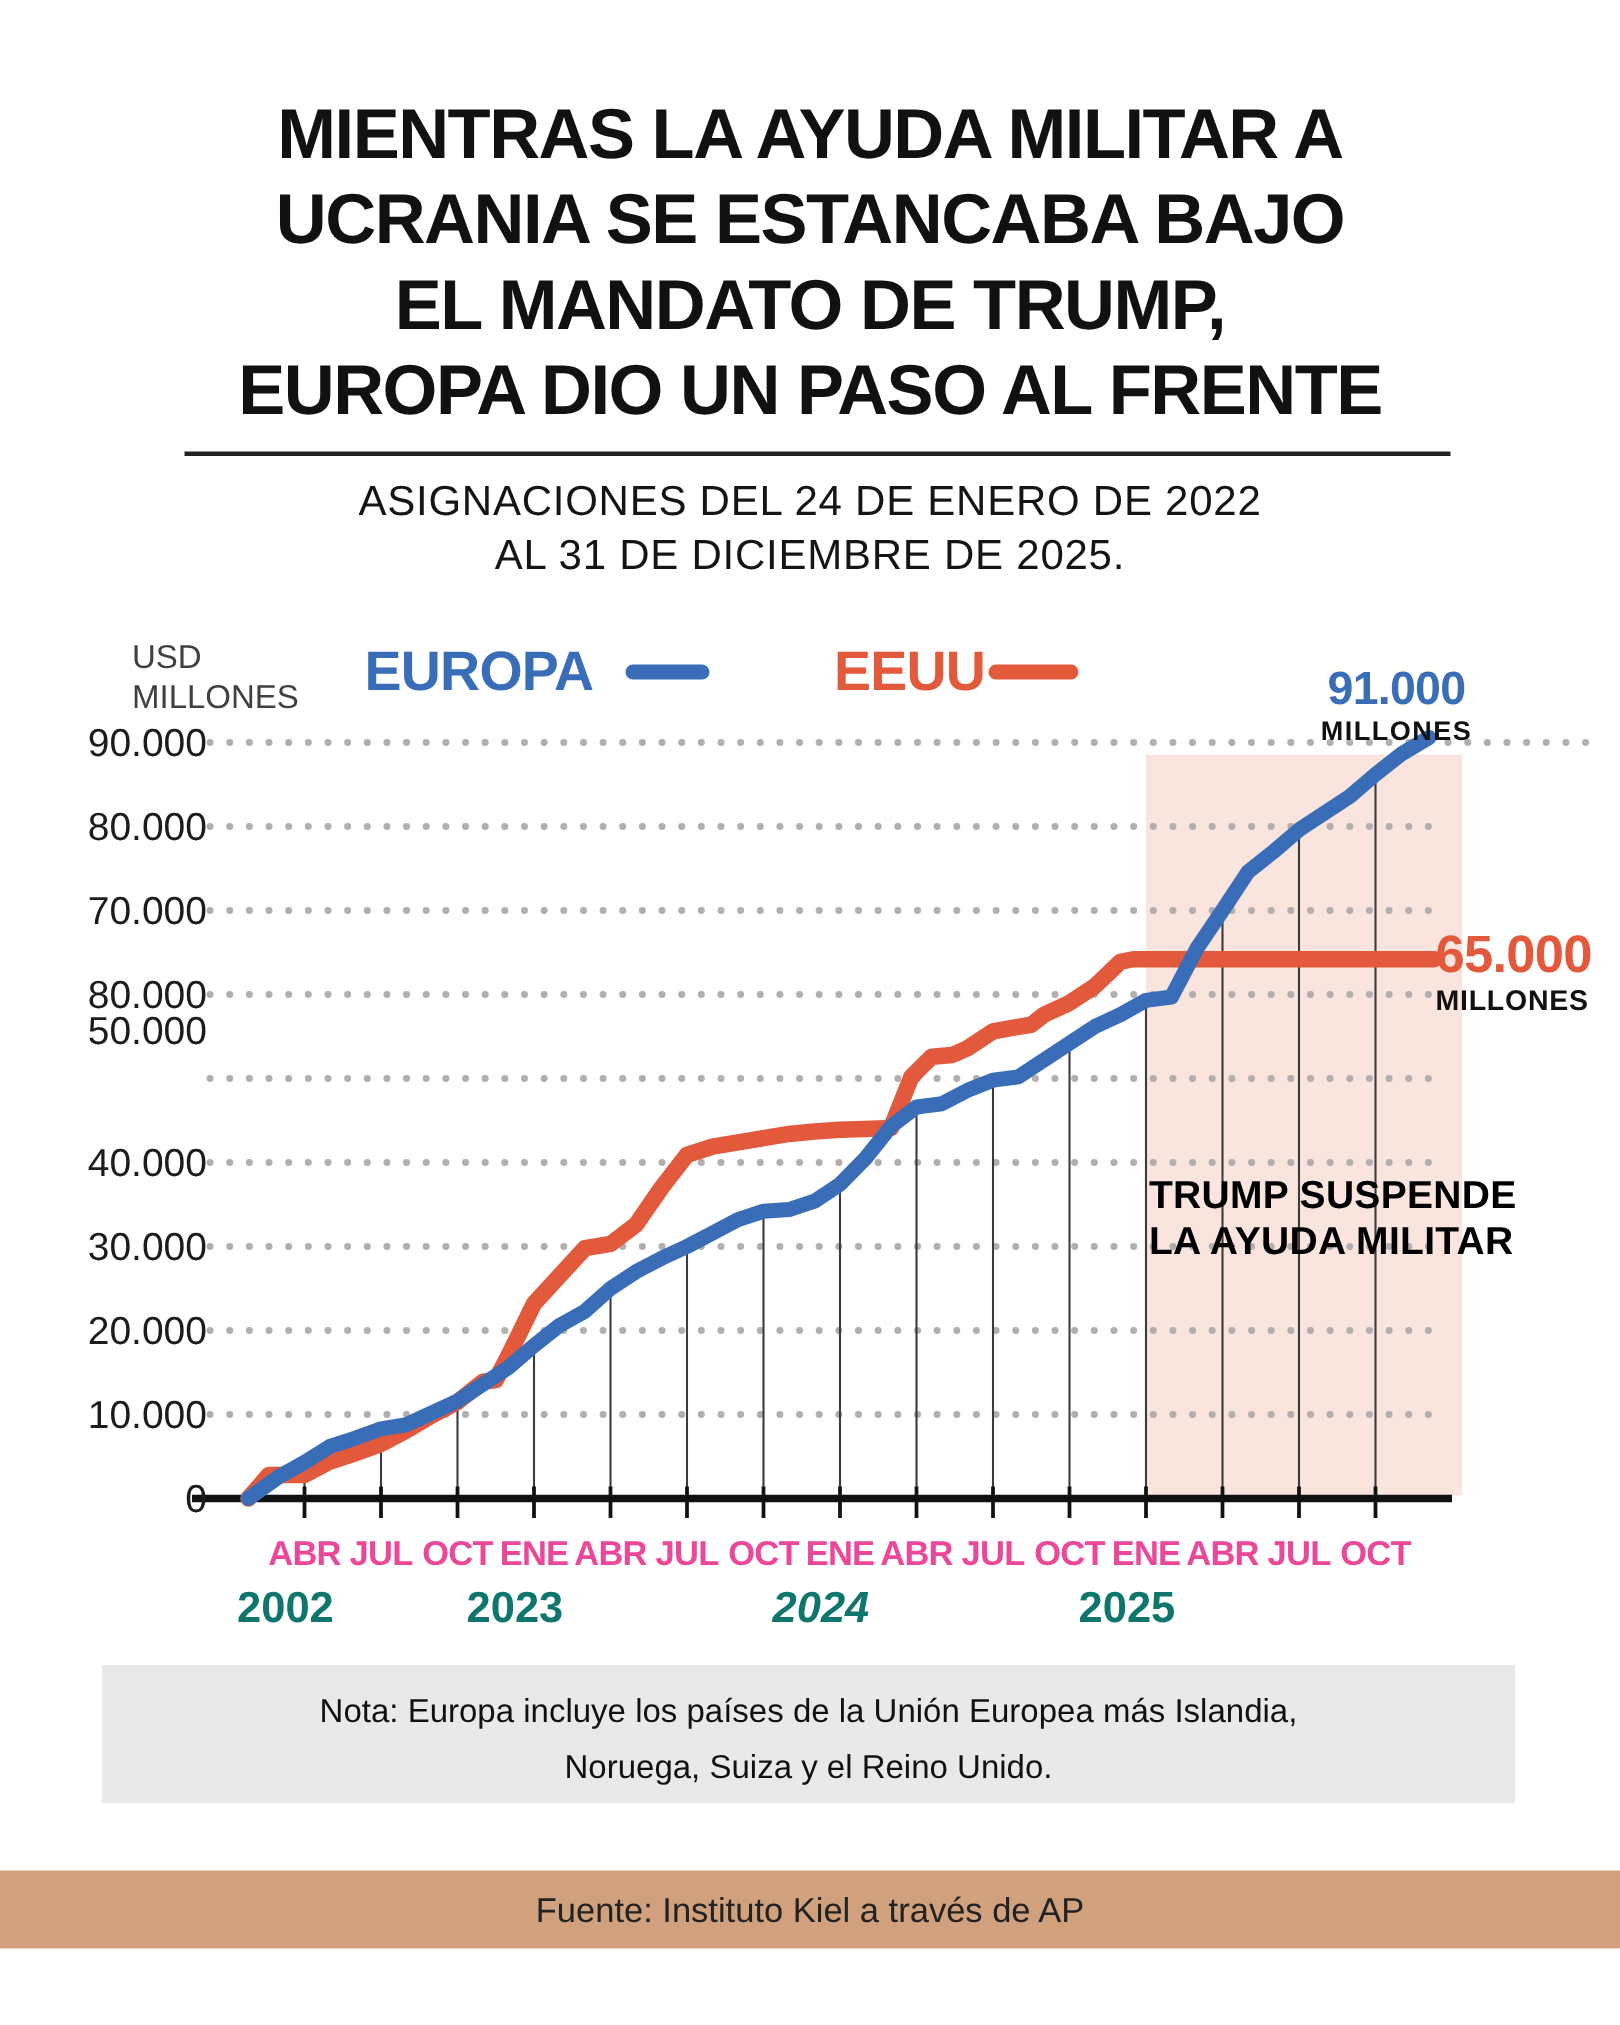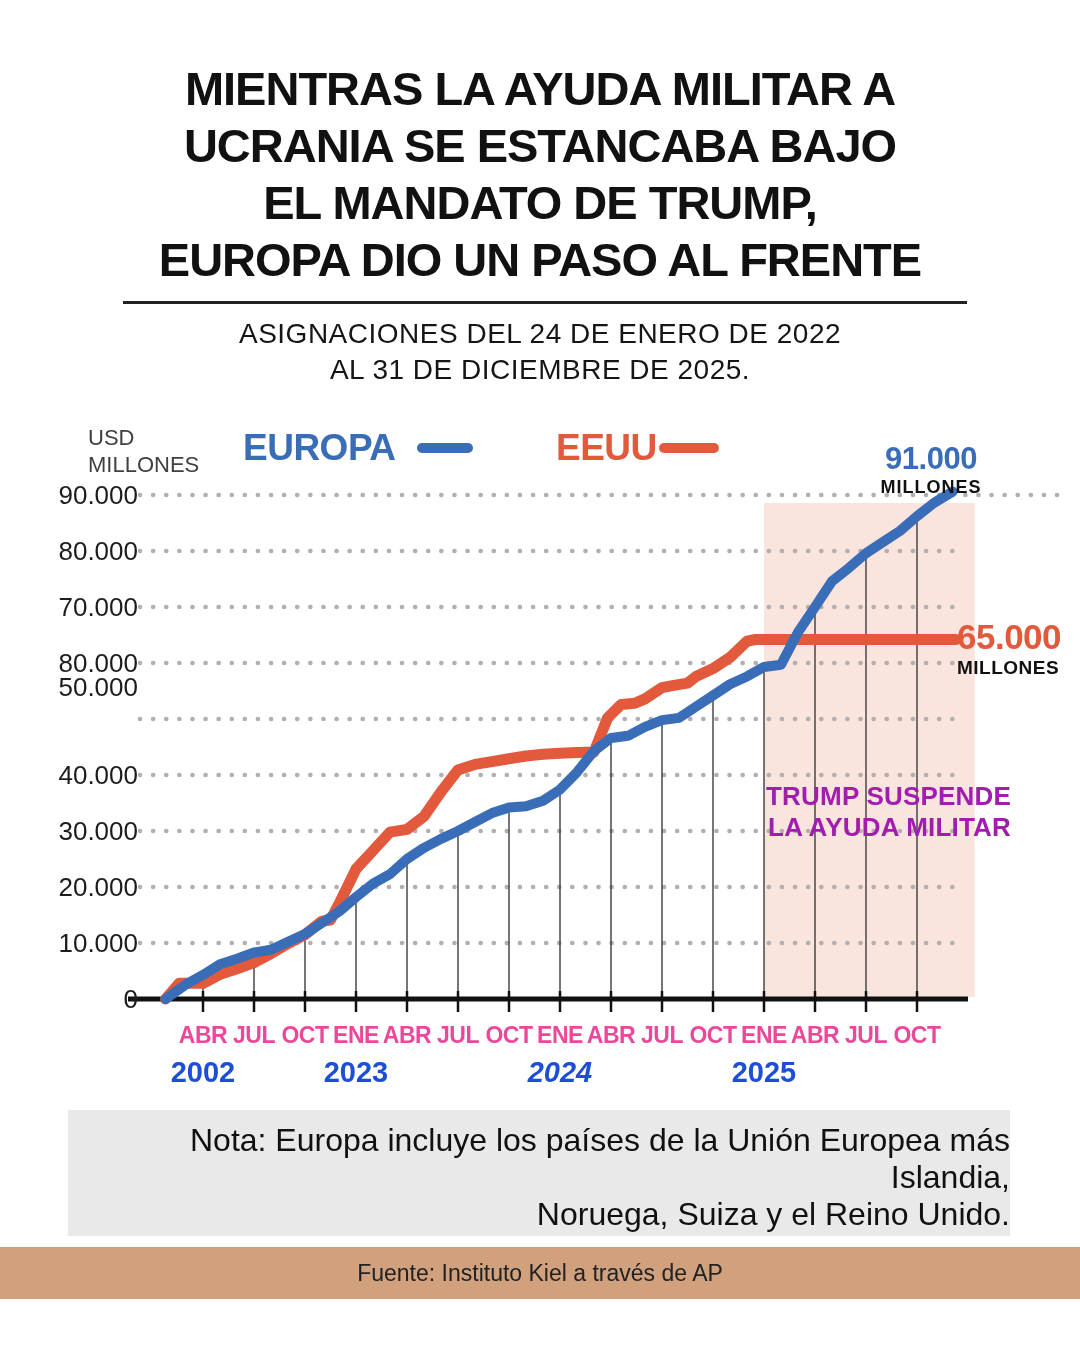--- a/index.html
+++ b/index.html
@@ -12,35 +12,35 @@
   .subtitle{position:absolute;top:316px;left:0;width:1080px;text-align:center;
             font-size:28px;line-height:36px;letter-spacing:0.5px;color:#151515;}
   
   .usd-label{position:absolute;left:88px;top:424px;font-size:22px;line-height:27px;color:#404040;}
   .legend-label{position:absolute;top:427px;font-weight:bold;font-size:37px;letter-spacing:-0.5px;}
   .legend-dash{position:absolute;top:443px;height:10px;border-radius:6px;}
   
   .ylab{position:absolute;right:942px;font-size:26px;color:#1c1c1c;white-space:nowrap;}
   .xm{position:absolute;top:1022px;width:70px;margin-left:-35px;text-align:center;
       font-weight:bold;font-size:23px;letter-spacing:-0.5px;color:#ec4899;}
-  .xy{position:absolute;top:1056px;width:90px;margin-left:-45px;text-align:center;
-      font-weight:bold;font-size:29px;color:#1d4ed8;}
+  .xy{position:absolute;top:1056px;width:90px;margin-left:-45px;
+      font-weight:bold;font-size:29px;color:#0f766e;}
   svg#chart-svg{position:absolute;left:0;top:0;pointer-events:none;}
   
   .ann-europa{position:absolute;left:861px;top:441px;width:140px;text-align:center;}
   .ann-europa .val{font-weight:bold;font-size:31px;letter-spacing:-0.5px;}
   .ann-unit{font-weight:bold;font-size:18px;letter-spacing:1px;color:#111;}
   .ann-eeuu{position:absolute;left:957px;top:617px;text-align:left;}
   .ann-eeuu .val{font-weight:bold;font-size:35px;letter-spacing:-0.5px;}
   .ann-eeuu .ann-unit{font-size:19px;letter-spacing:0.5px;}
   .ann-trump{position:absolute;left:766px;top:781px;font-weight:bold;font-size:26px;
-             line-height:31px;color:#a21caf;letter-spacing:0.2px;text-align:right;}
+             line-height:31px;color:#000000;letter-spacing:0.2px;}
   
-  .note-box{position:absolute;left:68px;top:1110px;width:942px;height:126px;background:#e9e9e9;
-            text-align:right;font-size:32px;line-height:37px;color:#111;}
+  .note-box{position:absolute;left:68px;top:1110px;width:942px;height:92px;background:#e9e9e9;
+            text-align:center;font-size:22px;line-height:37px;color:#111;}
   .note-box .inner{padding-top:12px;}
   .source-bar{position:absolute;left:0;top:1247px;width:1080px;height:52px;background:#d0a17c;
               text-align:center;font-size:23px;line-height:52px;color:#222;}
   .brand-bar{position:absolute;left:0;top:1299px;width:1080px;height:51px;background:#000;
              text-align:center;}
   .brand-bar .brand{color:#fff;font-weight:bold;font-size:38px;line-height:48px;letter-spacing:0.5px;}
 </style>
 </head>
 <body>
 

